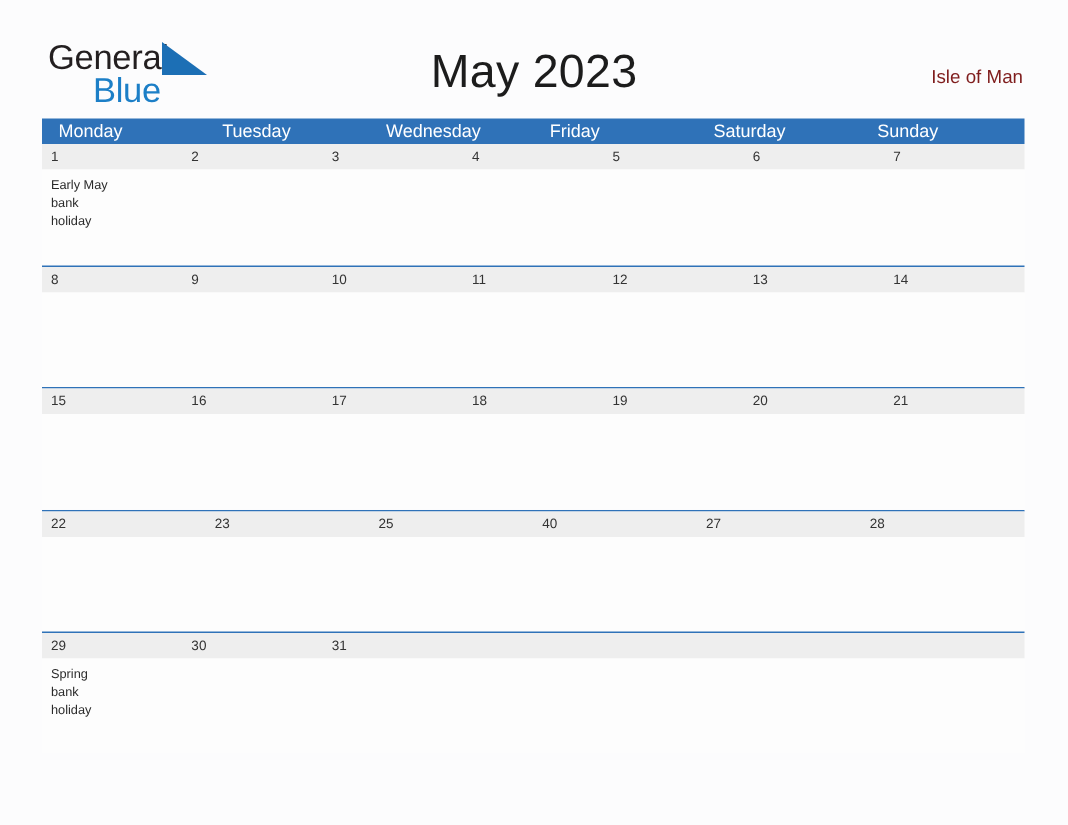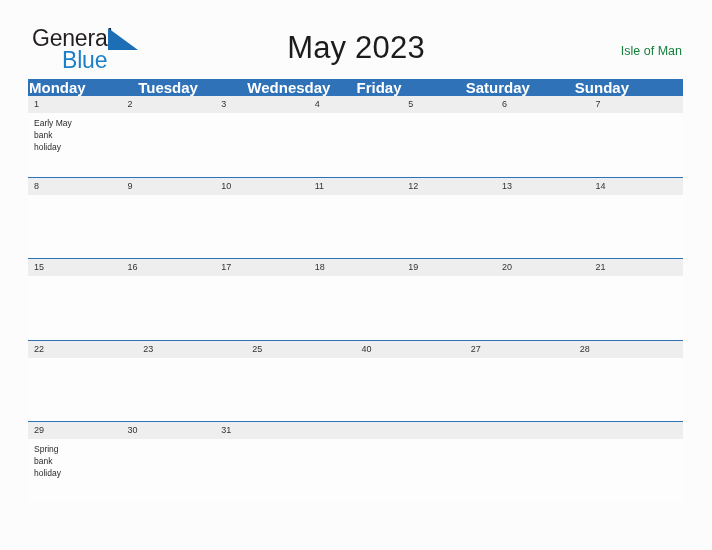--- a/index.html
+++ b/index.html
@@ -69,47 +69,46 @@
     font-weight: 400;
     color: #1c1c1c;
     letter-spacing: 0.2px;
   }
 
   .location {
     position: absolute;
     right: 30px;
     top: 44px;
     font-size: 12.5px;
-    color: #15803d;
+    color: #7f1d1d;
     padding-left: 39px;
   }
 
   
   .calendar {
     position: absolute;
     left: 28px;
     top: 79px;
     width: 655px;
   }
 
   .weekday-header {
     display: flex;
     background: #2f72b8;
     height: 17px;
   }
   .weekday-cell {
     flex: 1 1 0;
     color: #ffffff;
-    font-size: 15px;
+    font-size: 12px;
     line-height: 17px;
-    padding-left: 1px;
+    padding-left: 11px;
     box-sizing: border-box;
     white-space: nowrap;
     overflow: hidden;
-    font-weight: bold;
   }
 
   .week-row {
     position: relative;
     height: 80.5px;
     border-top: 1.5px solid #2f72b8;
   }
   .week-row.first {
     border-top: none;
   }

